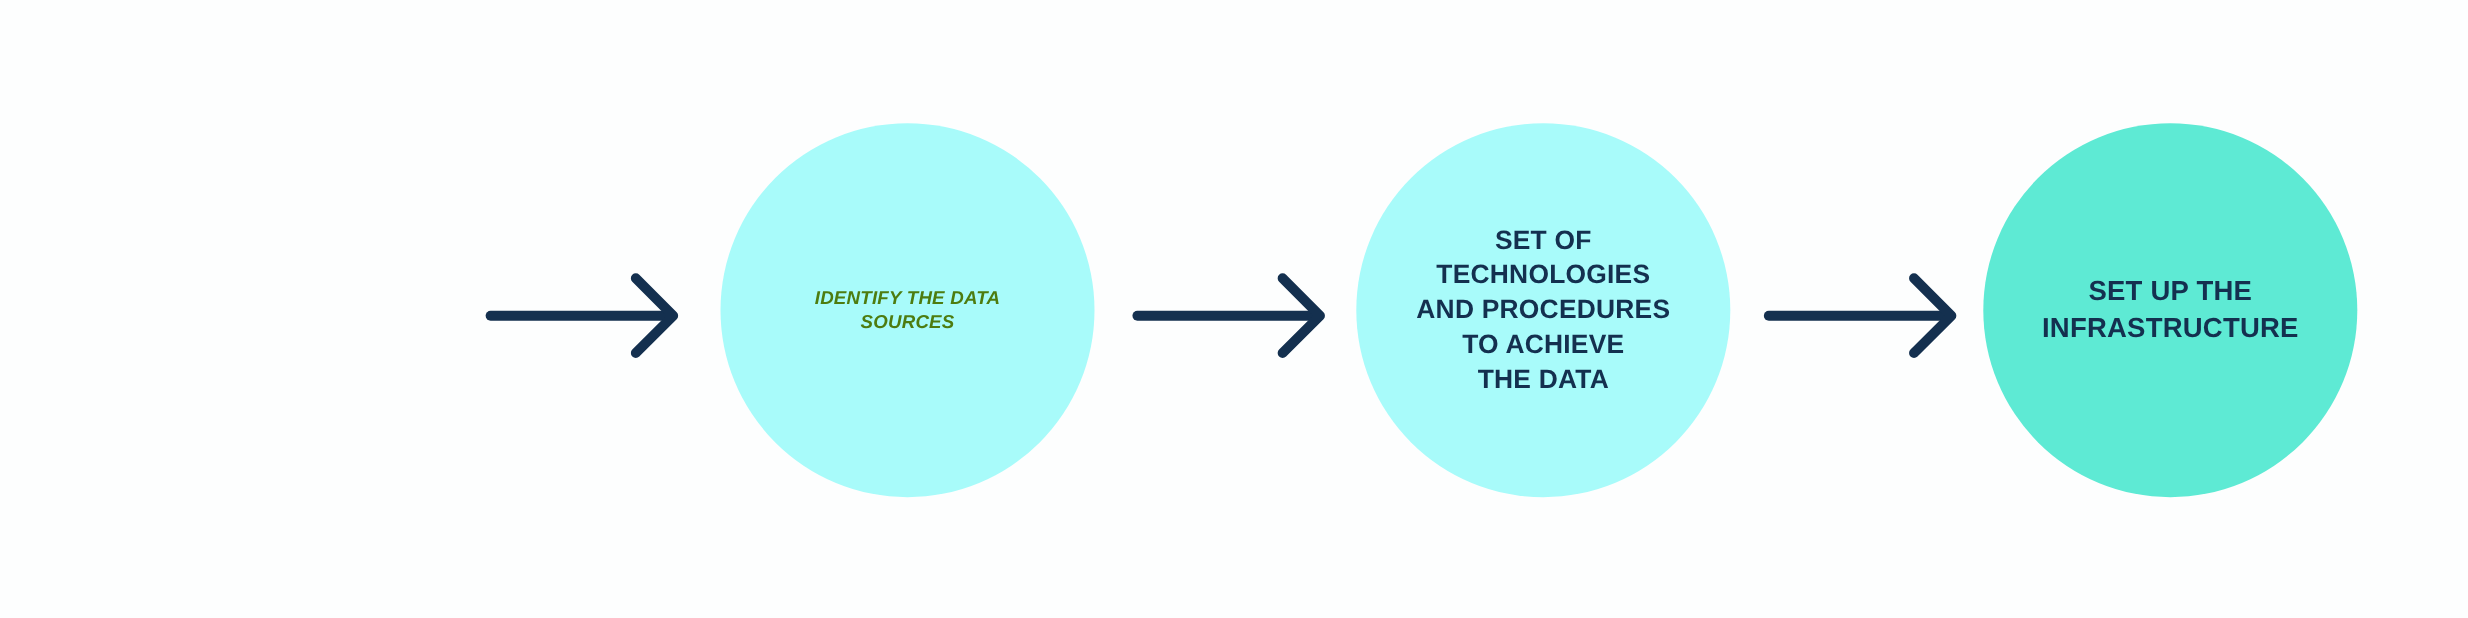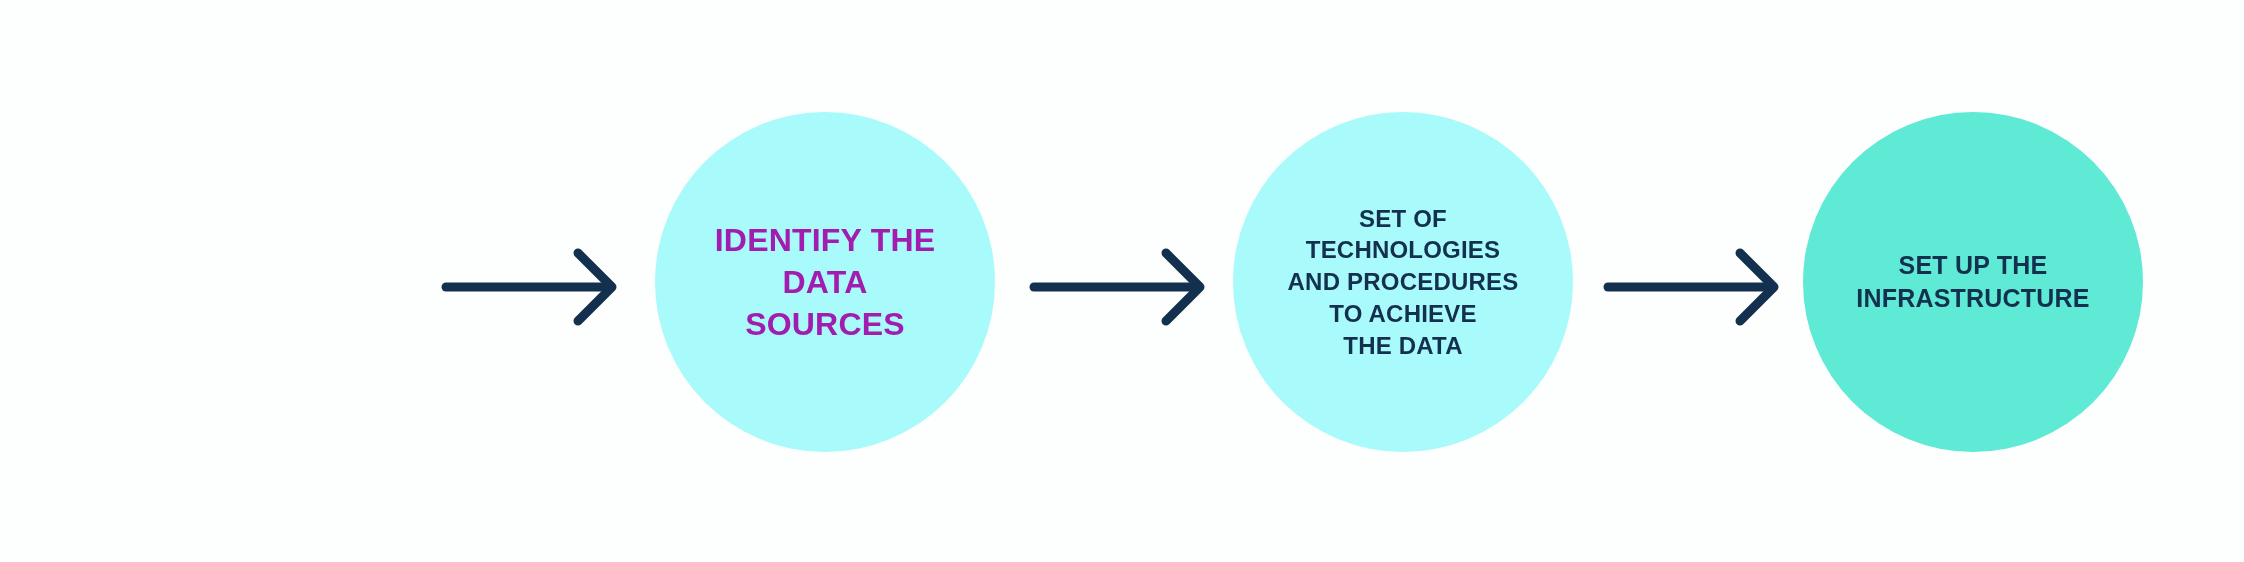--- a/index.html
+++ b/index.html
@@ -55,21 +55,21 @@
   <div class="connector" id="connector-1" style="left: 444px; top: 247px;">
     <svg width="190" height="80" viewBox="0 0 190 80" aria-hidden="true">
       <g class="arrow-g" fill="none" stroke="#14304f" stroke-width="9" stroke-linecap="round" stroke-linejoin="round">
         <line x1="2" y1="40" x2="165" y2="40"></line>
         <polyline points="134,6 168,40 134,74"></polyline>
       </g>
     </svg>
   </div>
 
   <div class="node" id="node-2" style="width: 340px; height: 340px; left: 655px; top: 112px; background: rgb(168, 251, 250);">
-    <div class="node-label" style="font-size: 32px; color: #a21caf;">IDENTIFY THE DATA
+    <div class="node-label" style="font-size: 17px; color: #4d7c0f; font-style: italic;">IDENTIFY THE DATA
 SOURCES</div>
   </div>
 
   <div class="connector" id="connector-2" style="left: 1032px; top: 247px;">
     <svg width="190" height="80" viewBox="0 0 190 80" aria-hidden="true">
       <g class="arrow-g" fill="none" stroke="#14304f" stroke-width="9" stroke-linecap="round" stroke-linejoin="round">
         <line x1="2" y1="40" x2="165" y2="40"></line>
         <polyline points="134,6 168,40 134,74"></polyline>
       </g>
     </svg>

